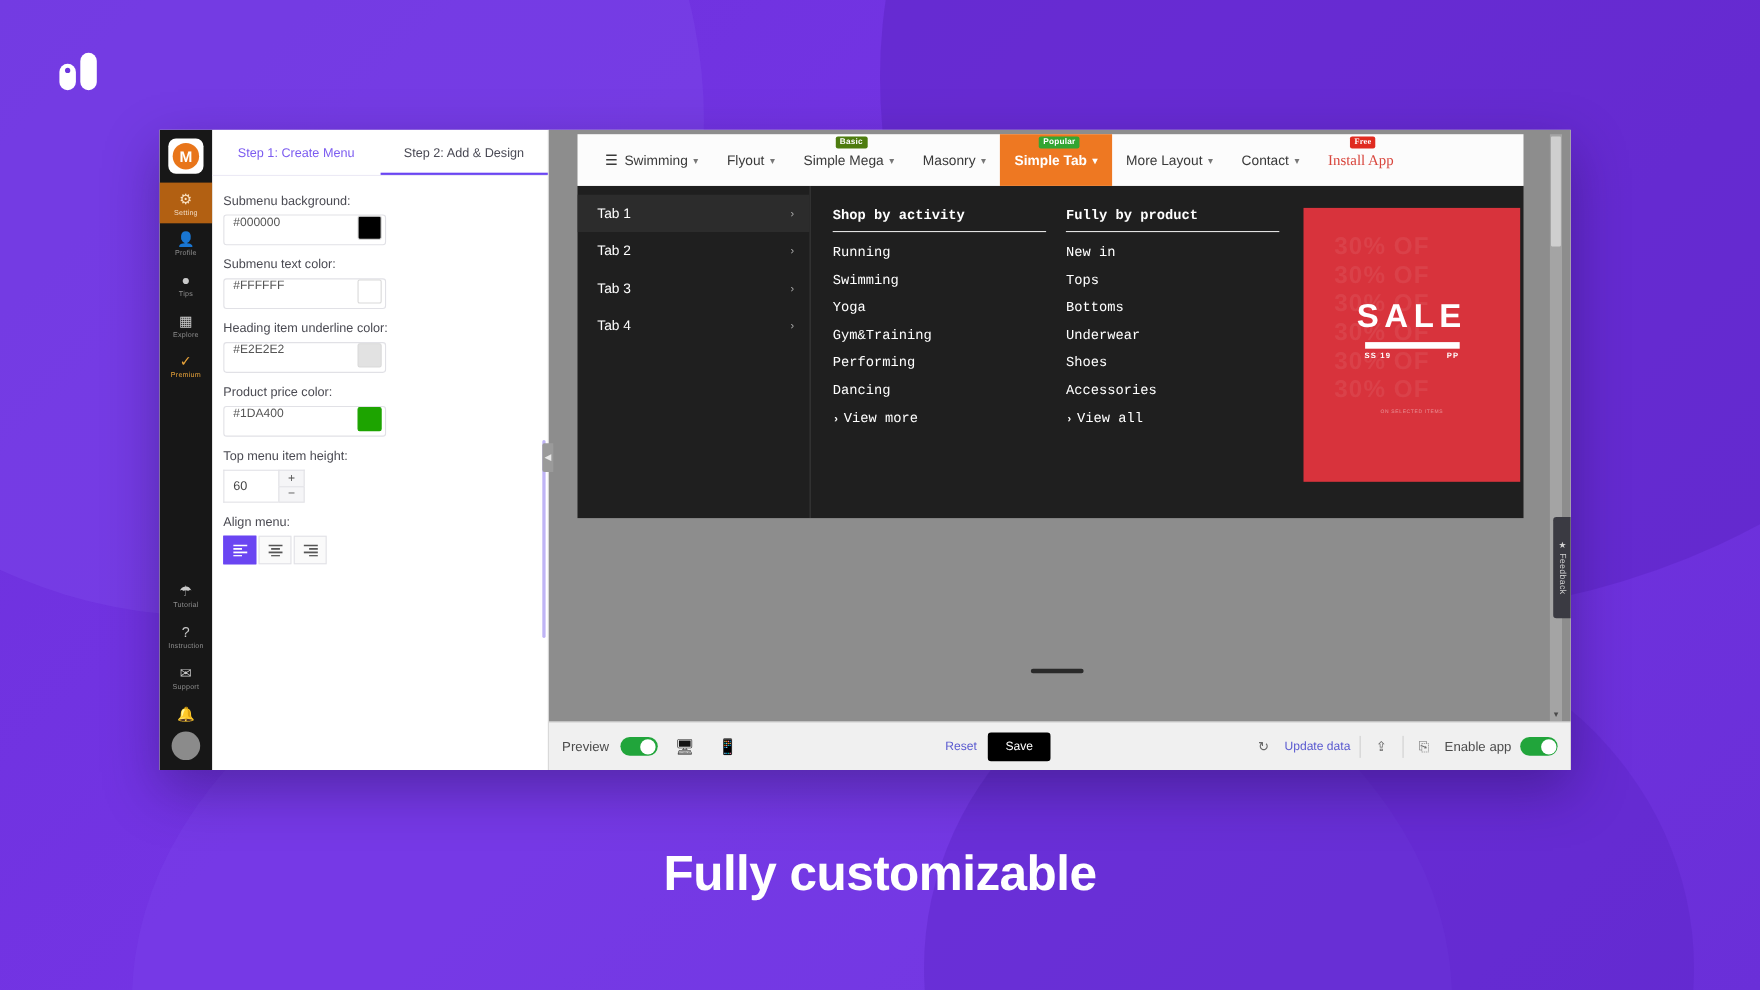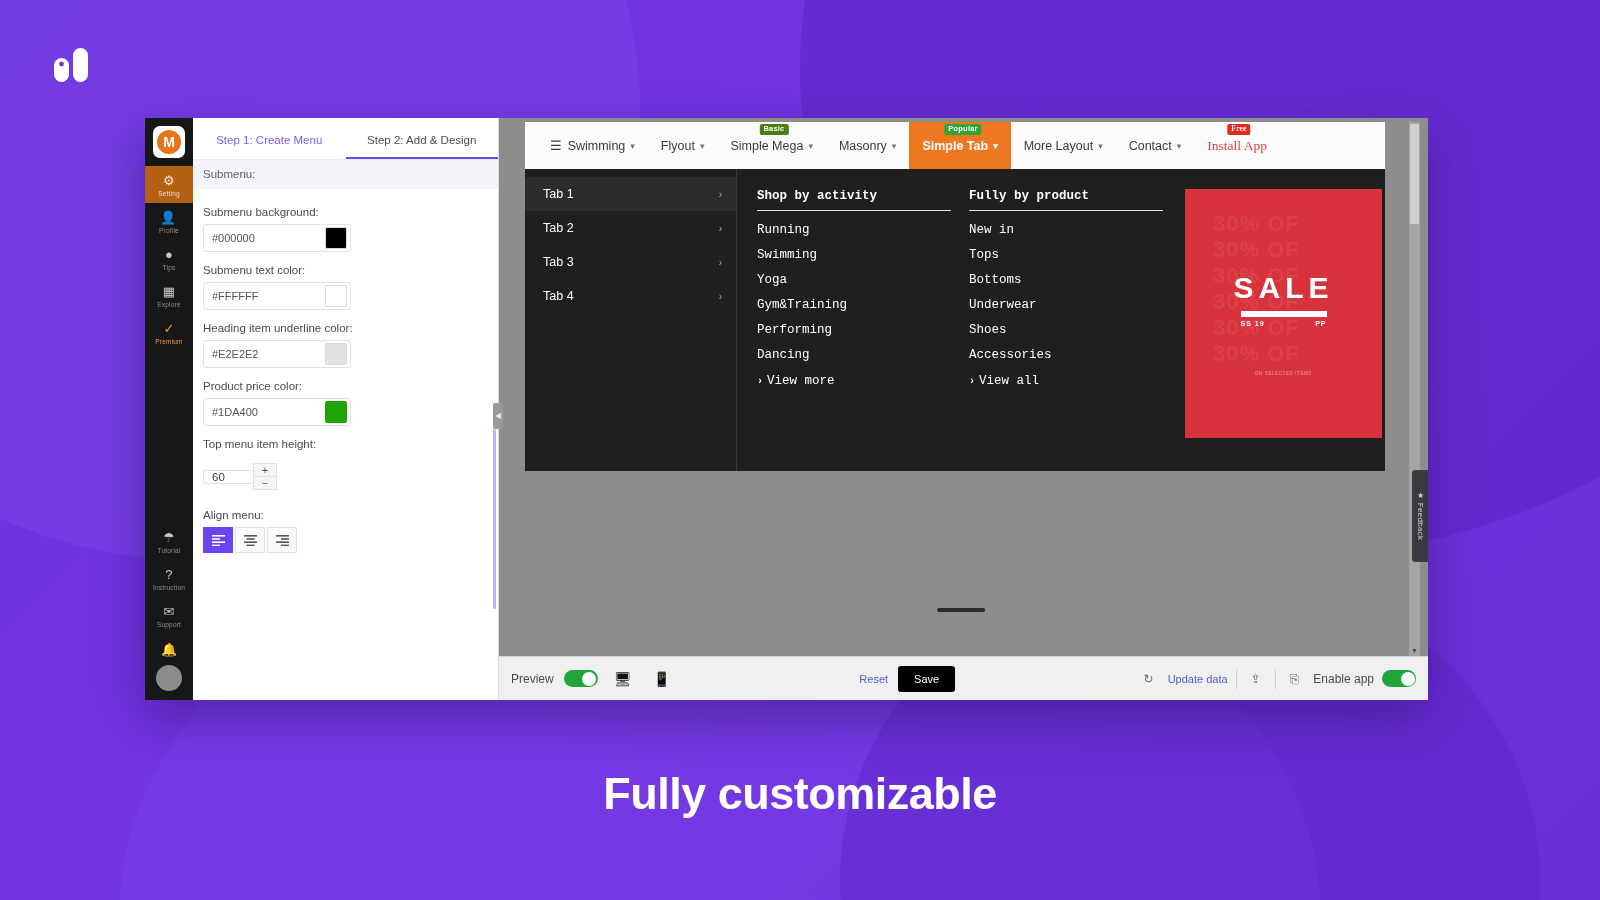--- a/index.html
+++ b/index.html
@@ -101,33 +101,33 @@
   .panel-tab.active { color: #4a4a55; border-bottom-color: #6A45F2; }
   .panel-sub {
     font-size: 11.5px; color: #5d5d66; background: #f5f4fb;
     padding: 8px 10px 9px 10px; flex: 0 0 auto;
   }
   .panel-body { flex: 1 1 auto; overflow: hidden; position: relative; padding-top: 5px; }
   .field { padding: 0 10px; margin-top: 12px; }
   .field-label { font-size: 11.5px; color: #4a4a52; margin-bottom: 6px; }
   .color-input {
     width: 148px; height: 28px; border: 1px solid #e1e1e6; border-radius: 3px;
-    display: flex; align-items: center; justify-content: space-between;
+    display: flex; justify-content: space-between;
     padding: 0 3px 0 8px; background: #fff;
   }
   .color-input .val { font-size: 11px; color: #555; }
   .swatch { width: 22px; height: 22px; border: 1px solid #d9d9d9; border-radius: 2px; }
 
   .advanced-box {
     background: #f4f4fa; padding: 9px 10px 10px; margin-top: 16px;
   }
   .advanced-title { font-size: 11.5px; color: #4e4e56; }
   .advanced-note { font-size: 11px; color: #9b9ba4; margin-top: 1px; }
 
-  .stepper { display: flex; width: 74px; height: 41px; align-items: center; }
+  .stepper { display: flex; width: 74px; height: 30px; }
   .stepper .num {
     flex: 1; border: 1px solid #e1e1e6; border-right: none;
     display: flex; align-items: center; padding-left: 8px;
     font-size: 11.5px; color: #444; background: #fff;
   }
   .stepper .btns { width: 24px; display: flex; flex-direction: column; }
   .stepper .btns span {
     flex: 1; border: 1px solid #e1e1e6; background: #f5f5f7;
     font-size: 11px; color: #555; display: flex;
     align-items: center; justify-content: center; cursor: pointer;
@@ -356,21 +356,20 @@
     <div class="rail-bell">🔔</div>
     <div class="rail-avatar"></div>
   </div>
 
   <div class="panel">
     <div class="panel-tabs">
       <div class="panel-tab">Step 1: Create Menu</div>
       <div class="panel-tab active">Step 2: Add &amp; Design</div>
     </div>
 
-    <div class="panel-sub">Submenu:</div>
 
     <div class="panel-body">
 
       <div class="field">
         <div class="field-label">Submenu background:</div>
         <div class="color-input">
           <span class="val">#000000</span>
           <span class="swatch" style="background:#000000"></span>
         </div>
       </div>

